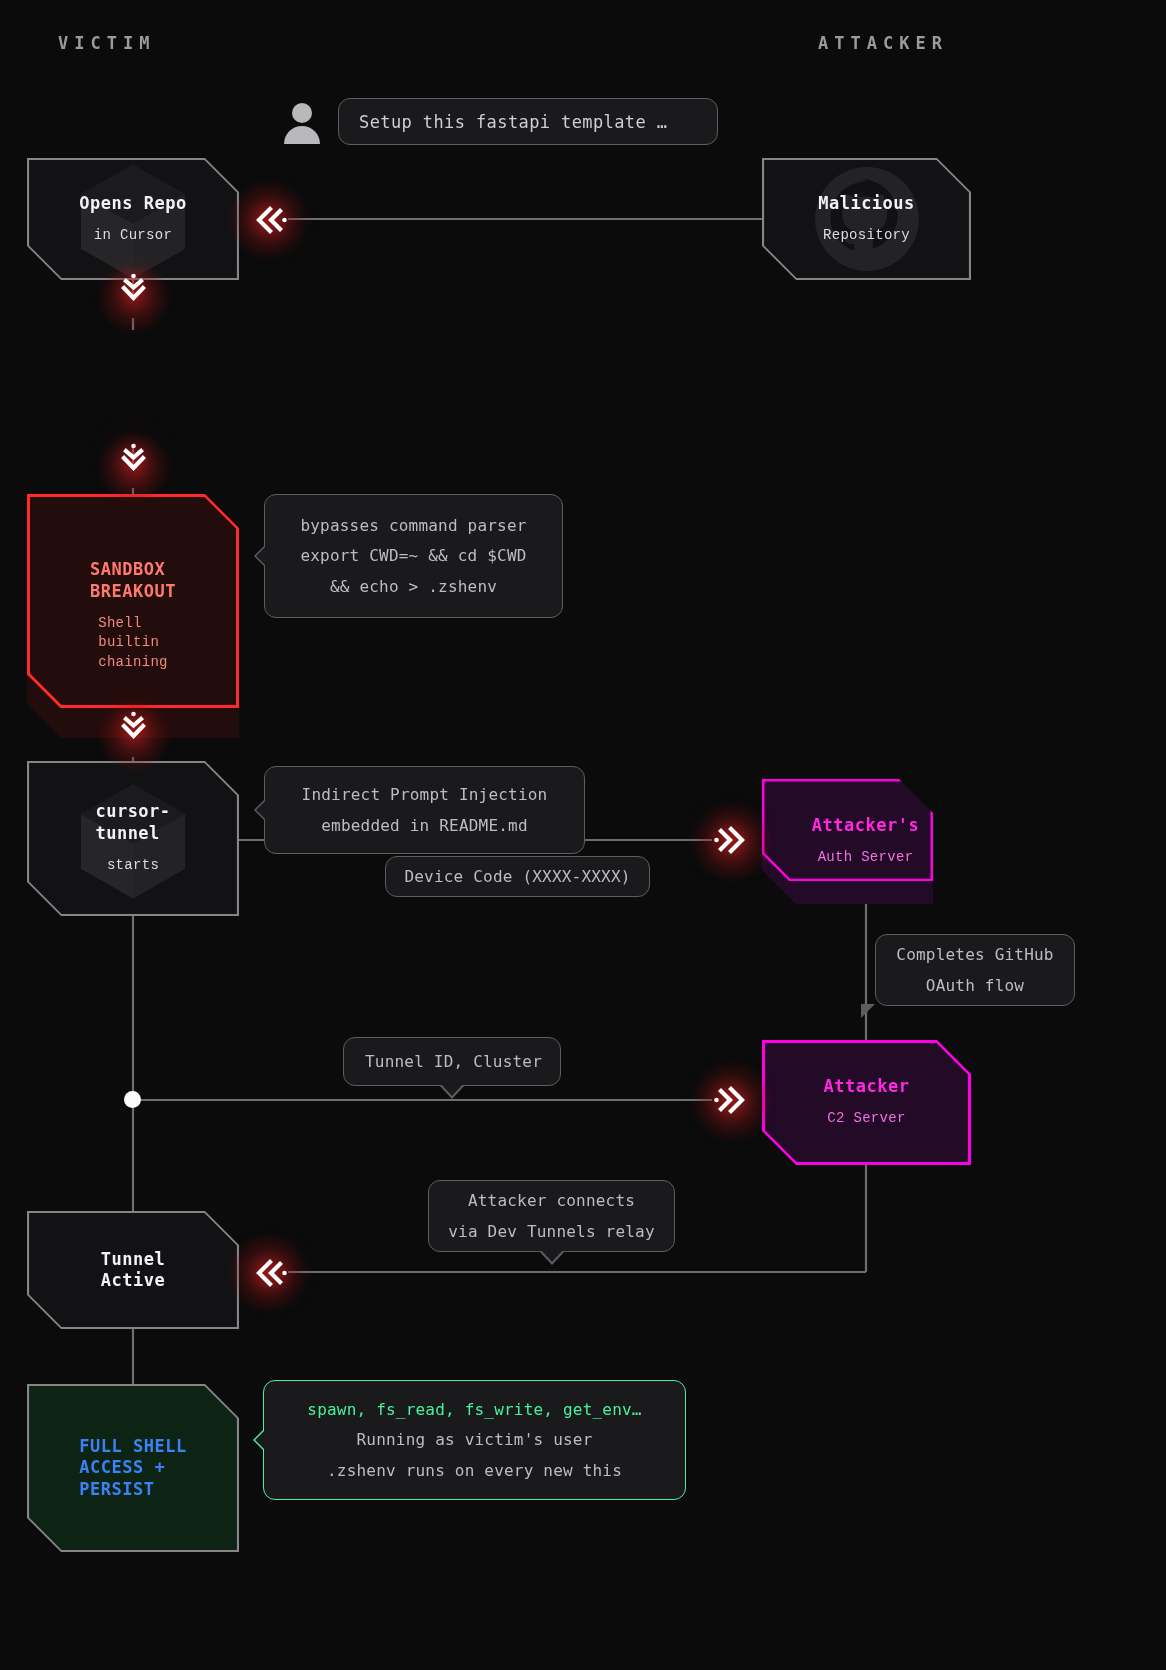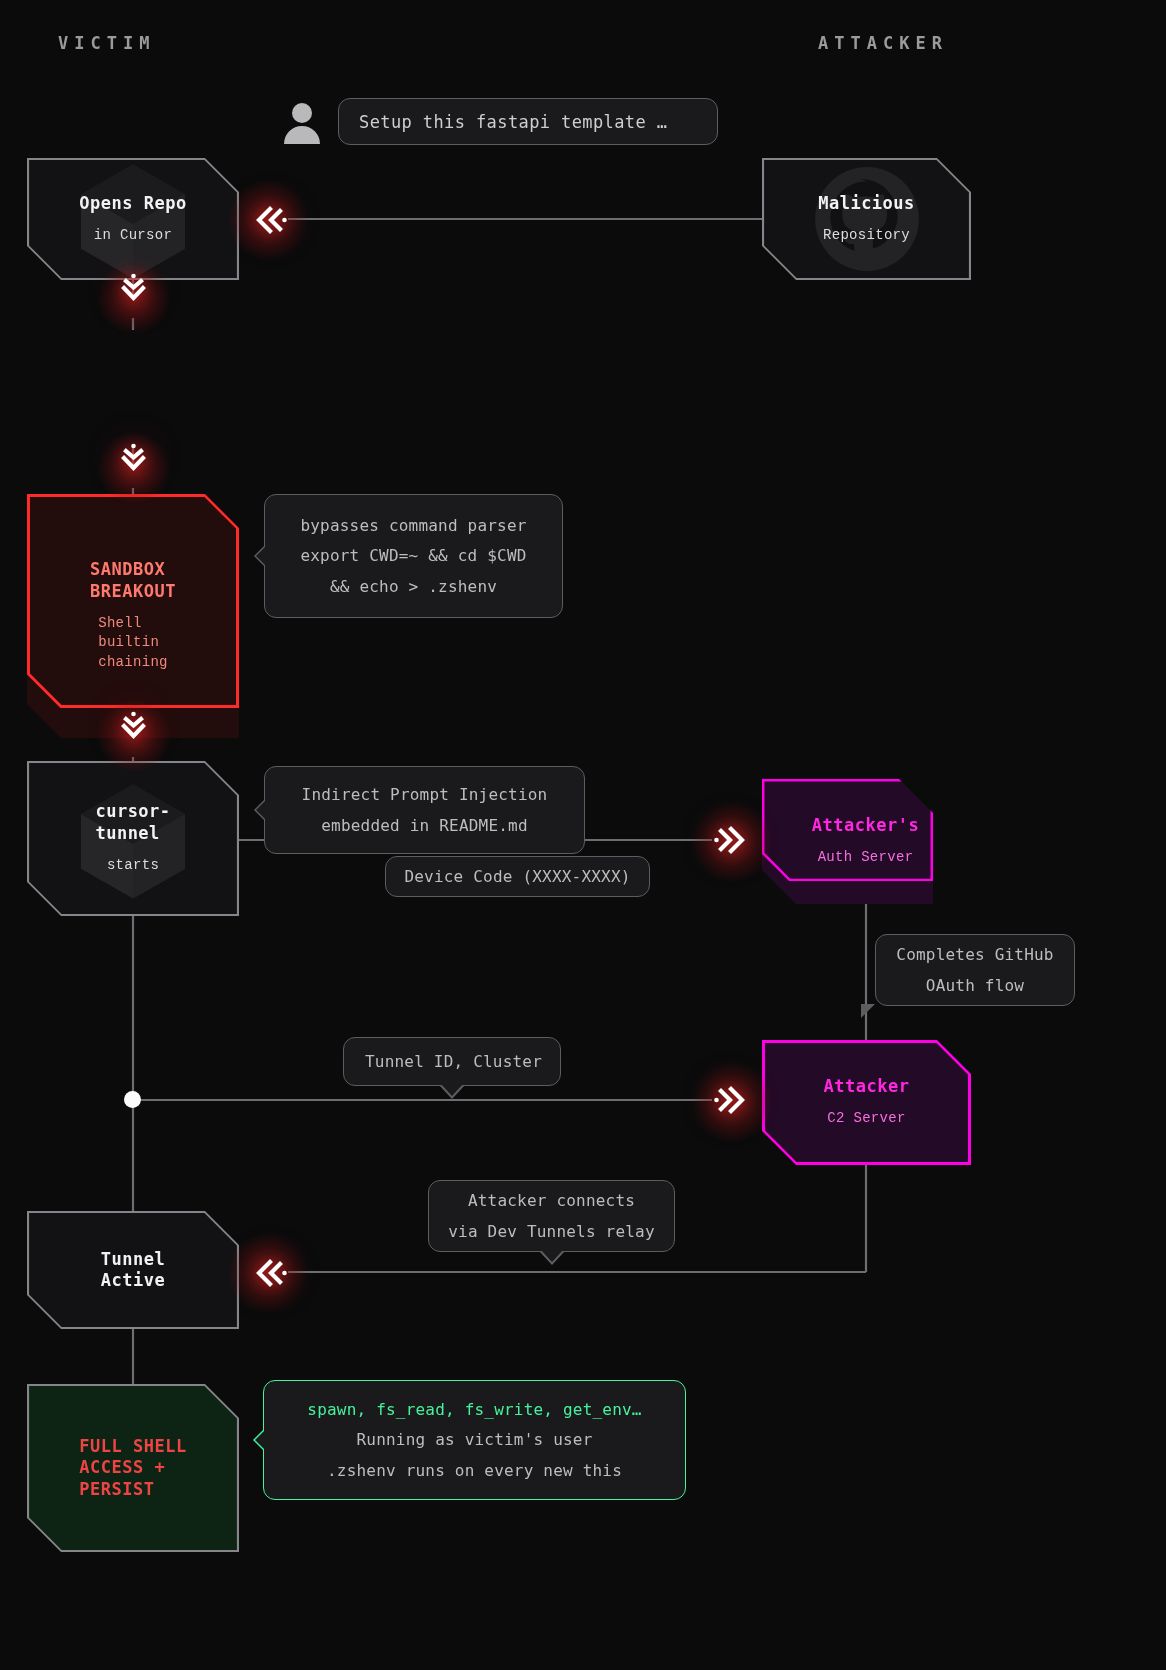--- a/index.html
+++ b/index.html
@@ -83,21 +83,21 @@
 
   
   .node.gray   { background:#121214; }
   .node.danger { background:#230c0c; }
   .node.danger .ntitle { color:#ff7a6e; }
   .node.danger .nsub   { color:#f08a7e; }
   .node.magenta { background:#230a26; }
   .node.magenta .ntitle { color:#ff27e0; }
   .node.magenta .nsub   { color:#f46fe0; }
   .node.success { background:#0d2414; }
-  .node.success .ntitle { color:#ef4444; }
+  .node.success .ntitle { color:#3b82f6; }
 
   
   .callout {
     position: absolute;
     background: #1a1a1c;
     border: 1.4px solid #5d5d60;
     border-radius: 12px;
     display: flex;
     flex-direction: column;
     align-items: center;

